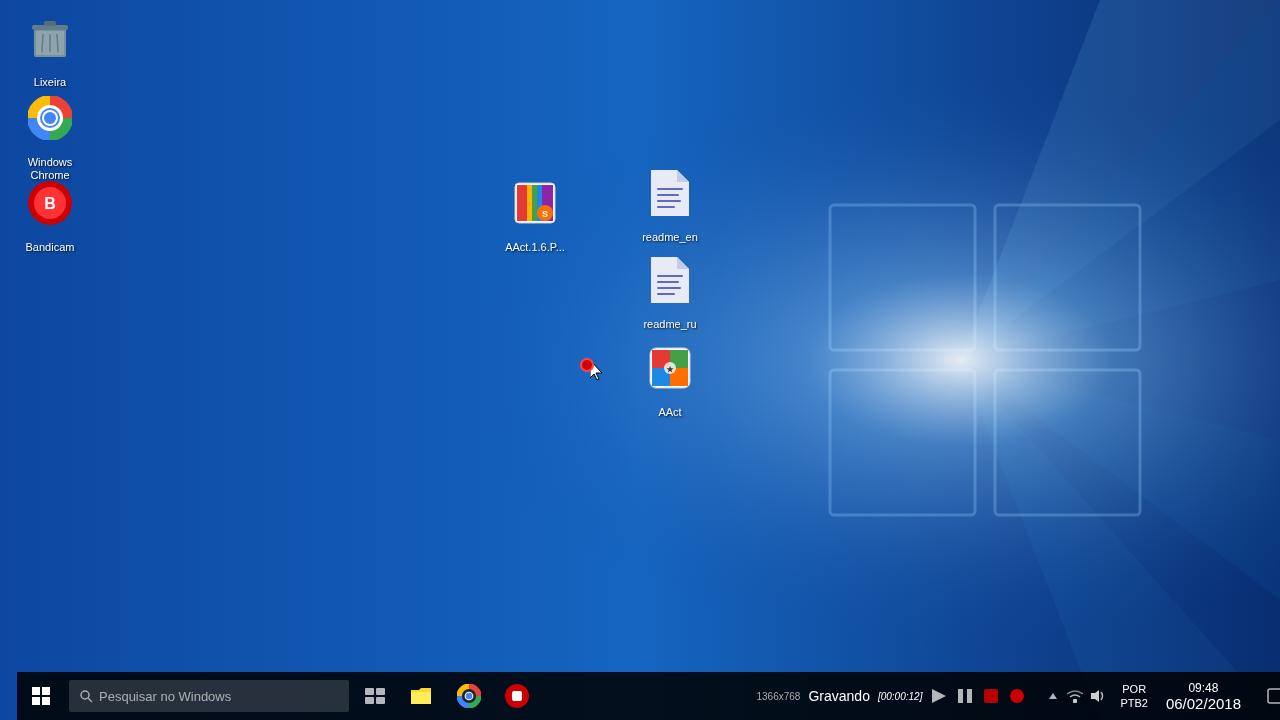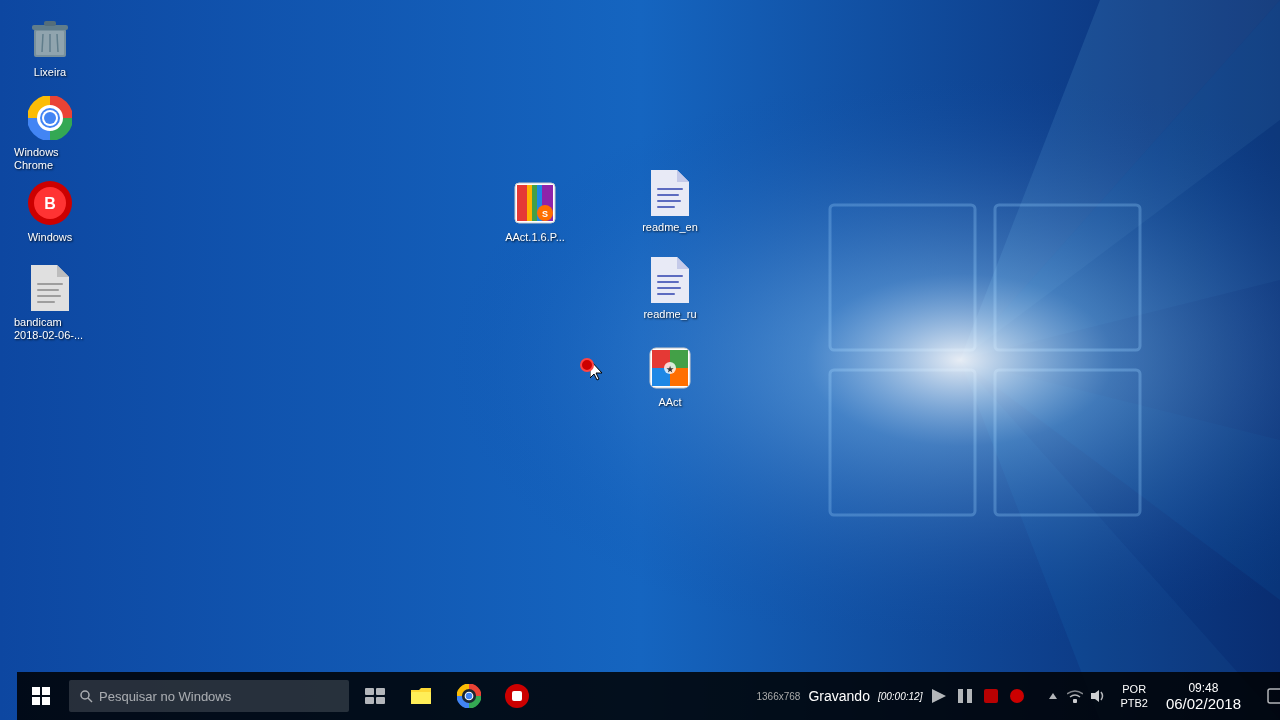--- a/index.html
+++ b/index.html
@@ -54,23 +54,25 @@
       height: 48px;
       display: flex;
       align-items: center;
       justify-content: center;
       margin-bottom: 4px;
     }
 
     .icon-label {
       color: #fff;
       font-size: 11px;
+      text-align: center;
       text-shadow: 1px 1px 2px rgba(0,0,0,0.8);
       word-break: break-word;
       line-height: 1.2;
+      margin-top: 10px;
     }
 
     
     #cursor {
       position: absolute;
       width: 12px;
       height: 20px;
       pointer-events: none;
     }
 
@@ -283,36 +285,23 @@
     </div>
 
     <div class="desktop-icon" style="top:175px; left:10px">
       <div class="icon-img">
         <svg width="44" height="44" viewBox="0 0 44 44" xmlns="http://www.w3.org/2000/svg">
           <circle cx="22" cy="22" r="22" fill="#cc0000"></circle>
           <circle cx="22" cy="22" r="16" fill="#ff3333"></circle>
           <text x="22" y="28" text-anchor="middle" fill="white" font-size="16" font-weight="bold" font-family="Arial">B</text>
         </svg>
       </div>
-      <span class="icon-label">Windows</span>
-    </div>
-
-    <div class="desktop-icon" style="top:260px; left:10px">
-      <div class="icon-img">
-        <svg width="38" height="46" viewBox="0 0 38 46" xmlns="http://www.w3.org/2000/svg">
-          <polygon points="0,0 26,0 38,12 38,46 0,46" fill="#e0e0e0" rx="2"></polygon>
-          <polygon points="26,0 38,12 26,12" fill="#bdbdbd"></polygon>
-          <rect x="6" y="18" width="26" height="2" rx="1" fill="#9e9e9e"></rect>
-          <rect x="6" y="24" width="22" height="2" rx="1" fill="#9e9e9e"></rect>
-          <rect x="6" y="30" width="24" height="2" rx="1" fill="#9e9e9e"></rect>
-          <rect x="6" y="36" width="18" height="2" rx="1" fill="#9e9e9e"></rect>
-        </svg>
-      </div>
-      <span class="icon-label">bandicam 2018-02-06-...</span>
-    </div>
+      <span class="icon-label">Bandicam</span>
+    </div>
+
 
     <div class="desktop-icon" style="top:175px; left:495px">
       <div class="icon-img">
         <svg width="44" height="44" viewBox="0 0 44 44" xmlns="http://www.w3.org/2000/svg">
 
           <rect x="2" y="2" width="40" height="40" rx="4" fill="#fff" stroke="#ccc" stroke-width="1"></rect>
           <rect x="4" y="4" width="10" height="36" fill="#e53935"></rect>
           <rect x="14" y="4" width="5" height="36" fill="#ffb300"></rect>
           <rect x="19" y="4" width="5" height="36" fill="#43a047"></rect>
           <rect x="24" y="4" width="5" height="36" fill="#1e88e5"></rect>

